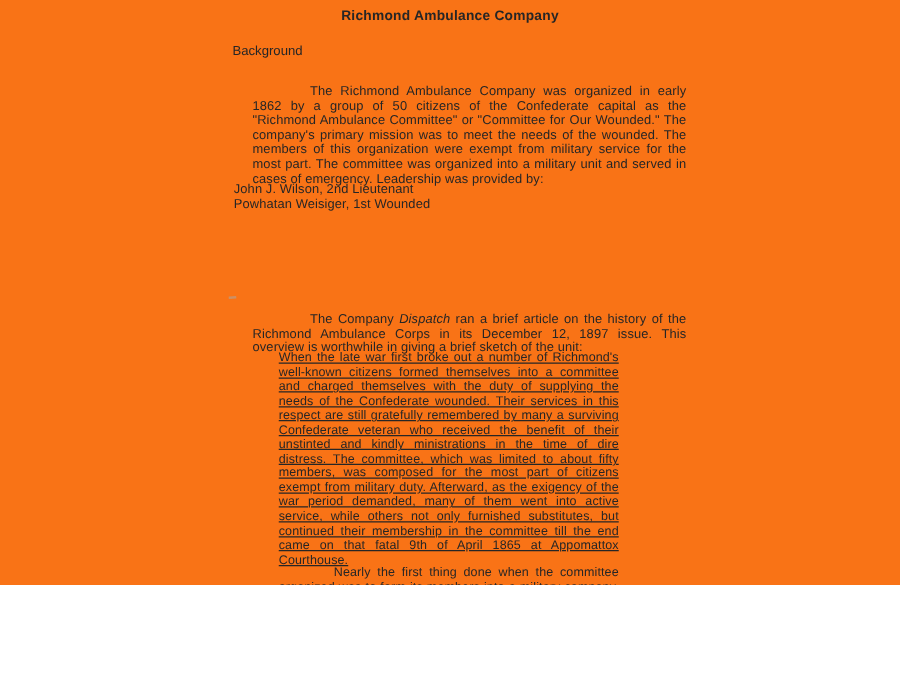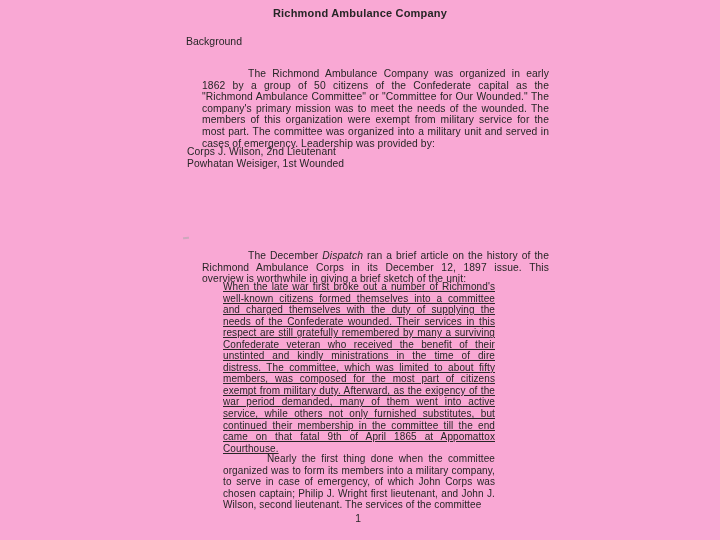--- a/index.html
+++ b/index.html
@@ -3,22 +3,22 @@
 <meta charset="utf-8">
 <style>
   html, body {
     margin: 0;
     padding: 0;
     background: #ffffff;
   }
   .page {
     position: relative;
     width: 720px;
-    height: 540px;
-    background: #f9a8d4;
+    height: 468px;
+    background: #f97316;
     overflow: hidden;
     font-family: "Liberation Sans", "DejaVu Sans", sans-serif;
     color: #262626;
     -webkit-font-smoothing: antialiased;
   }
   .doc-title {
     position: absolute;
     top: 7px;
     left: 186px;
     width: 348px;
@@ -101,26 +101,26 @@
 
 <div class="page">
 
   <h1 class="doc-title">Richmond Ambulance Company</h1>
 
   <h2 class="section-heading">Background</h2>
 
   <p class="body-para first-indent para-1">The Richmond Ambulance Company was organized in early 1862 by a group of 50 citizens of the Confederate capital as the "Richmond Ambulance Committee" or "Committee for Our Wounded." The company's primary mission was to meet the needs of the wounded. The members of this organization were exempt from military service for the most part. The committee was organized into a military unit and served in cases of emergency. Leadership was provided by:</p>
 
   <ul class="roster">
-    <li>Corps J. Wilson, 2nd Lieutenant</li>
+    <li>John J. Wilson, 2nd Lieutenant</li>
     <li>Powhatan Weisiger, 1st Wounded</li>
   </ul>
 
 
-  <p class="body-para first-indent para-3"><span>The December </span><span class="italic">Dispatch</span><span> ran a brief article on the history of the Richmond Ambulance Corps in its December 12, 1897 issue. This overview is worthwhile in giving a brief sketch of the unit:</span></p>
+  <p class="body-para first-indent para-3"><span>The Company </span><span class="italic">Dispatch</span><span> ran a brief article on the history of the Richmond Ambulance Corps in its December 12, 1897 issue. This overview is worthwhile in giving a brief sketch of the unit:</span></p>
 
   <p class="quote-para quote-1">When the late war first broke out a number of Richmond's well-known citizens formed themselves into a committee and charged themselves with the duty of supplying the needs of the Confederate wounded. Their services in this respect are still gratefully remembered by many a surviving Confederate veteran who received the benefit of their unstinted and kindly ministrations in the time of dire distress. The committee, which was limited to about fifty members, was composed for the most part of citizens exempt from military duty. Afterward, as the exigency of the war period demanded, many of them went into active service, while others not only furnished substitutes, but continued their membership in the committee till the end came on that fatal 9th of April 1865 at Appomattox Courthouse.</p>
 
   <p class="quote-para quote-2">Nearly the first thing done when the committee organized was to form its members into a military company, to serve in case of emergency, of which John Corps was chosen captain; Philip J. Wright first lieutenant, and John J. Wilson, second lieutenant. The services of the committee</p>
 
   <div class="scan-artifact"></div>
 
   <div class="page-number">1</div>
 
 </div>

